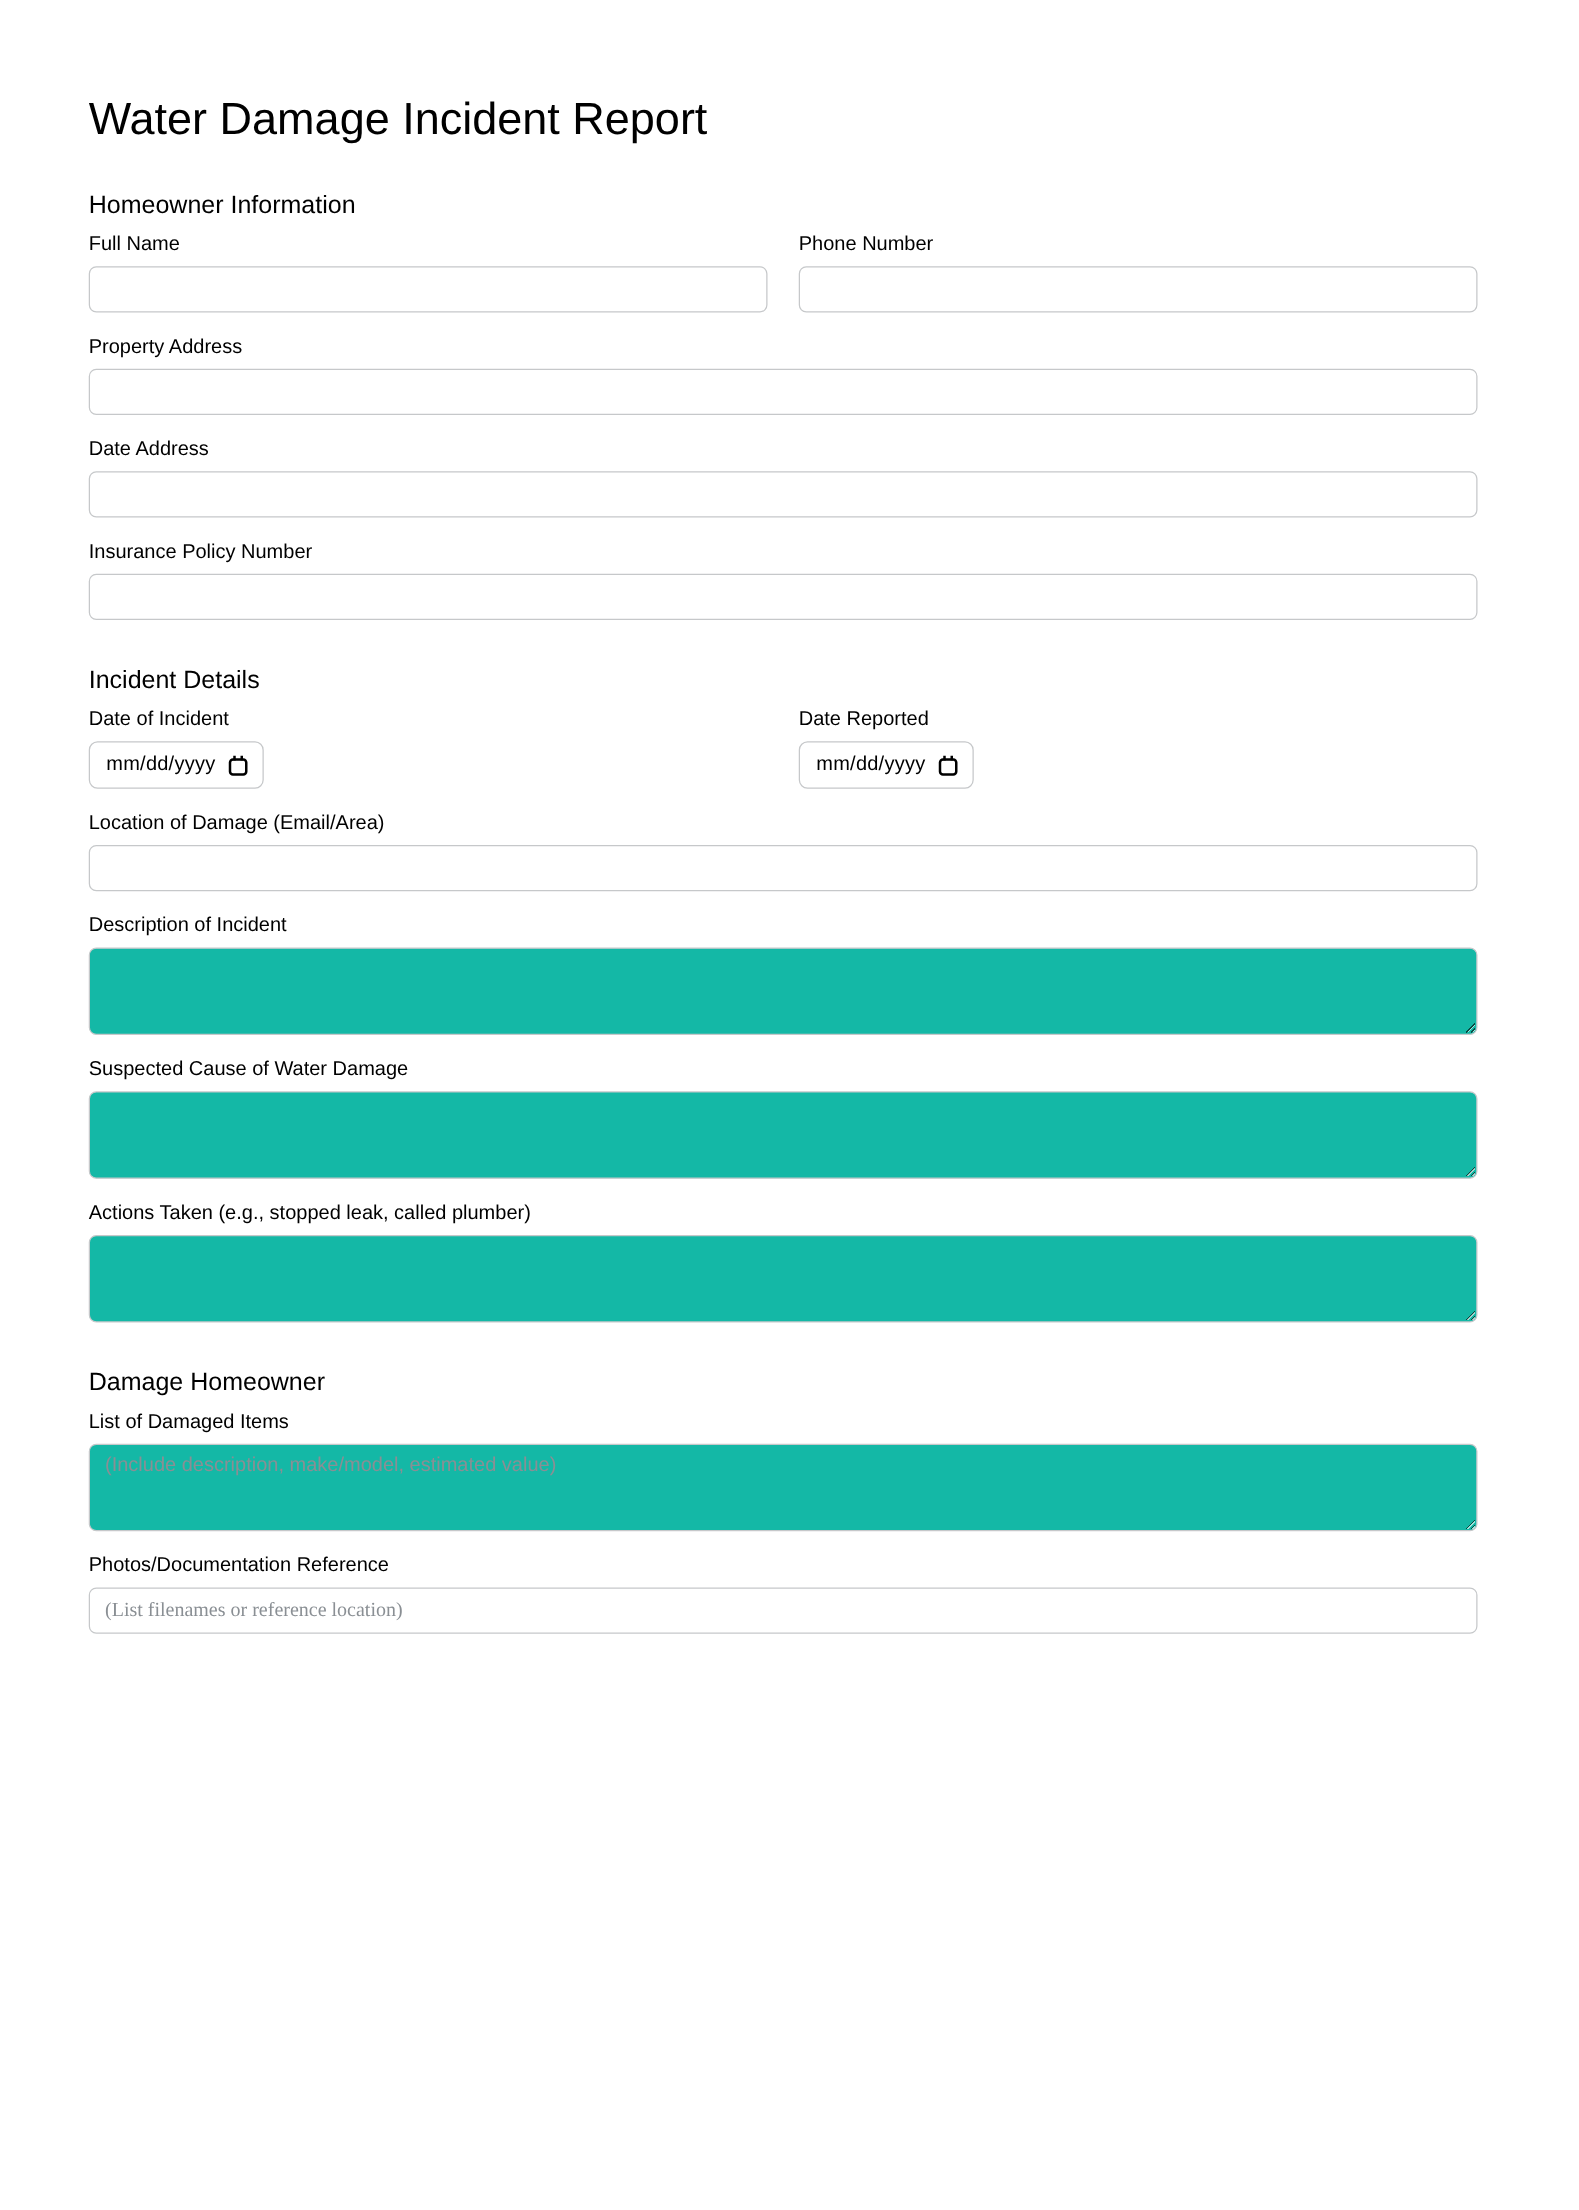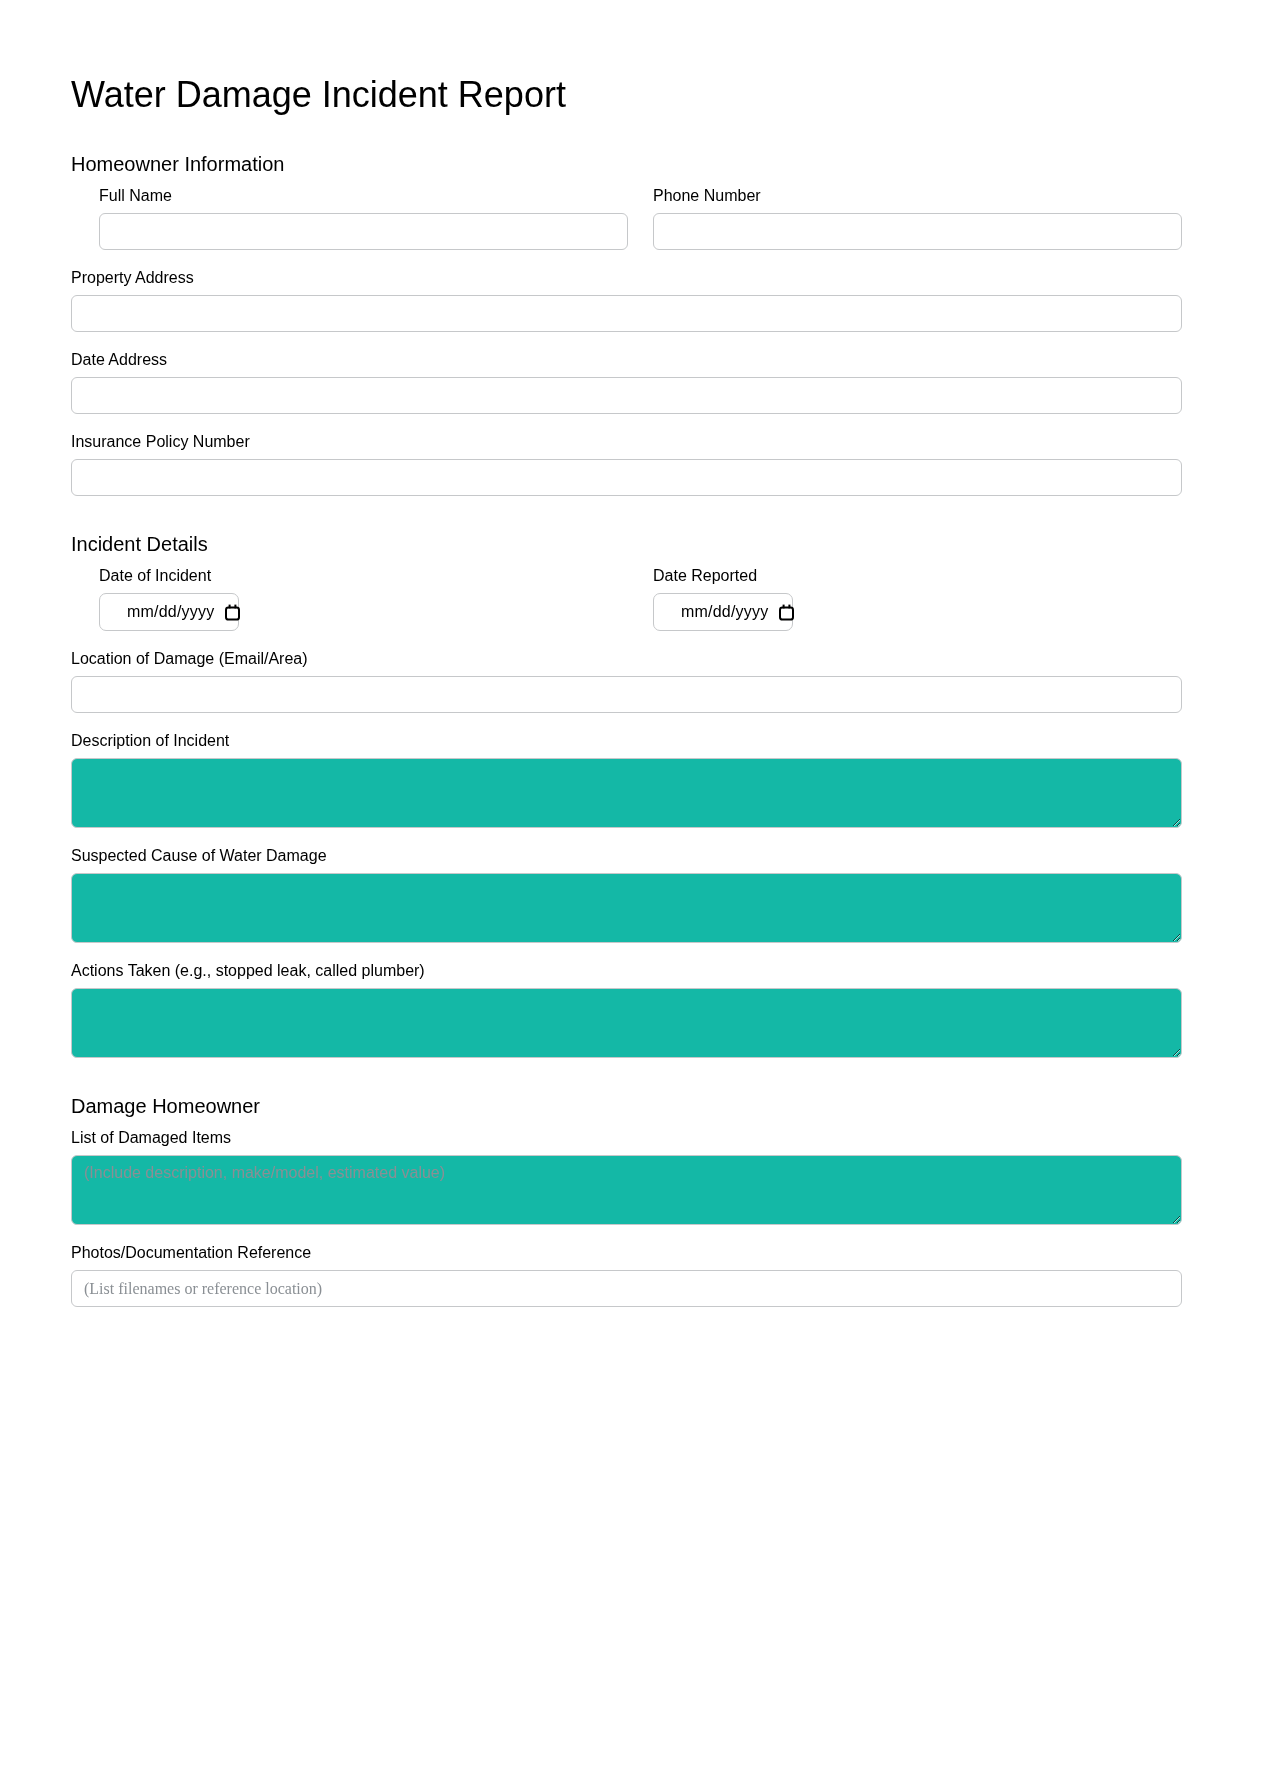--- a/index.html
+++ b/index.html
@@ -33,21 +33,20 @@
     display: block;
     font-size: 16px;
     line-height: 19px;
     margin-bottom: 8px;
     color: #000000;
   }
   .grid-2 {
     display: grid;
     grid-template-columns: 1fr 1fr;
     column-gap: 25px;
-    margin-left: 28px;
   }
   input.text-input {
     width: 100%;
     height: 37px;
     padding: 6px 12px;
     font-family: Liberation Serif, serif;
     font-size: 16px;
     color: #000000;
     background: #ffffff;
     border: 1px solid #c6c8ca;
@@ -72,21 +71,21 @@
   textarea.text-area::placeholder {
     color: #8a8f94;
     opacity: 1;
   }
   .date-input {
     display: inline-flex;
     align-items: center;
     justify-content: space-between;
     width: 140px;
     height: 38px;
-    padding: 0 27px;
+    padding: 0 13px;
     border: 1px solid #c6c8ca;
     border-radius: 7px;
     background: #ffffff;
     cursor: default;
   }
   .date-input .date-text {
     font-size: 16px;
     color: #000000;
     letter-spacing: 0.2px;
     white-space: nowrap;

